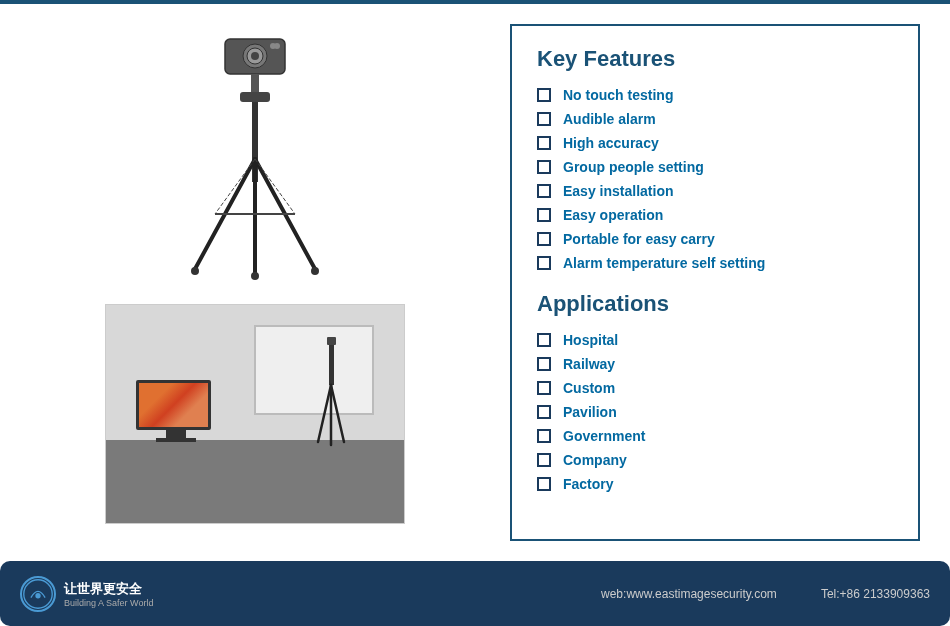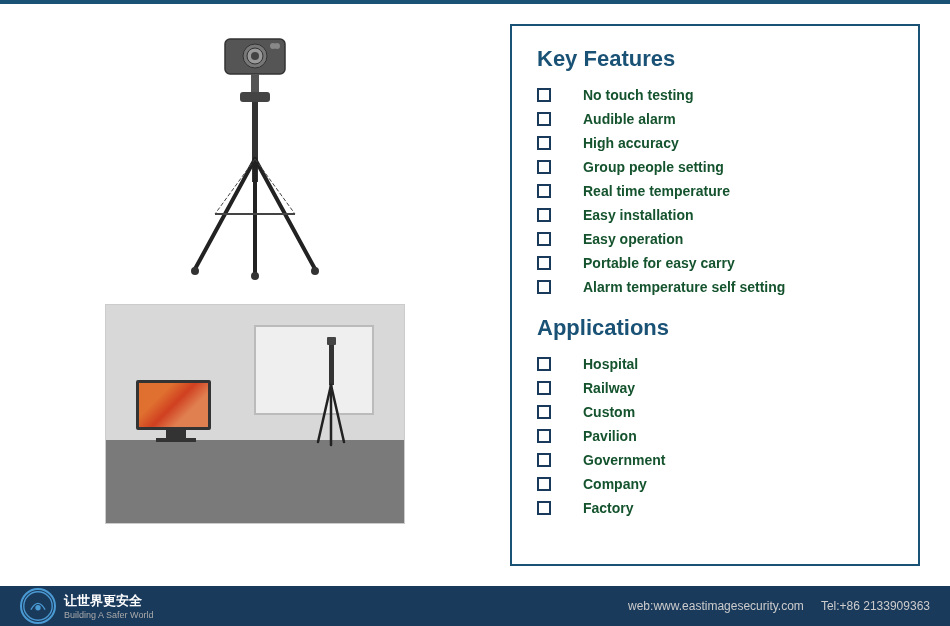--- a/index.html
+++ b/index.html
@@ -139,43 +139,43 @@
     .feature-list, .app-list {
       list-style: none;
       margin-bottom: 20px;
     }
 
     .feature-list li, .app-list li {
       display: flex;
       align-items: center;
       margin-bottom: 8px;
       font-size: 14px;
-      color: #14532d;
+      color: #0369a1;
       font-weight: bold;
-      gap: 20px;
     }
 
     .checkbox-icon {
       width: 14px;
       height: 14px;
       border: 2px solid #1a3a5c;
       display: inline-block;
       margin-right: 12px;
       flex-shrink: 0;
     }
 
     .footer {
-      height: 40px;
+      height: 65px;
       background: #1a3a5c;
       display: flex;
       align-items: center;
       justify-content: space-between;
       padding: 0 20px;
       color: #fff;
       font-size: 13px;
+      border-radius: 10px;
     }
 
     .footer-logo {
       display: flex;
       align-items: center;
       gap: 8px;
     }
 
     .logo-circle {
       width: 36px;
@@ -186,21 +186,21 @@
       align-items: center;
       justify-content: center;
       font-size: 8px;
       color: #4a9ad4;
       text-align: center;
       line-height: 1.1;
     }
 
     .footer-contact {
       display: flex;
-      gap: 17px;
+      gap: 44px;
       font-size: 12px;
     }
 
     .footer-contact span {
       color: #ccc;
     }
   </style>
 </head>
 <body>
 
@@ -280,24 +280,20 @@
         <span class="checkbox-icon"></span>
         <span>Audible alarm</span>
       </li>
       <li>
         <span class="checkbox-icon"></span>
         <span>High accuracy</span>
       </li>
       <li>
         <span class="checkbox-icon"></span>
         <span>Group people setting</span>
-      </li>
-      <li>
-        <span class="checkbox-icon"></span>
-        <span>Real time temperature</span>
       </li>
       <li>
         <span class="checkbox-icon"></span>
         <span>Easy installation</span>
       </li>
       <li>
         <span class="checkbox-icon"></span>
         <span>Easy operation</span>
       </li>
       <li>

